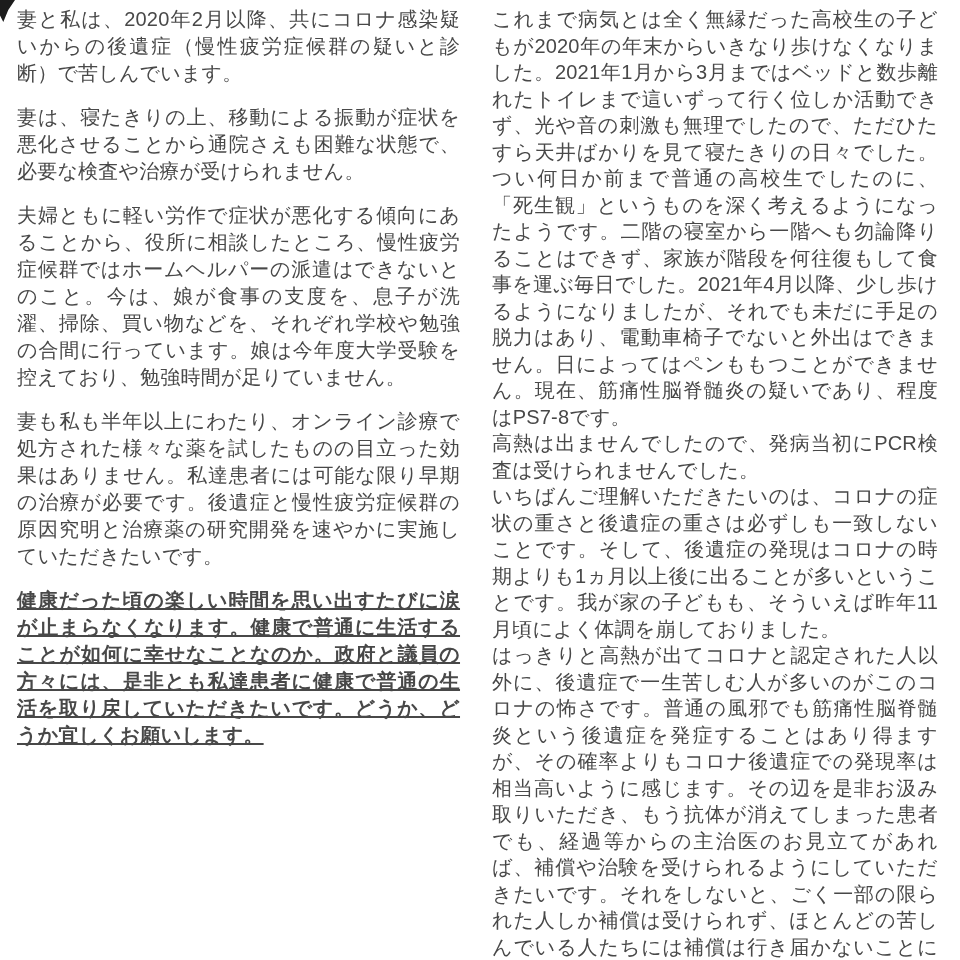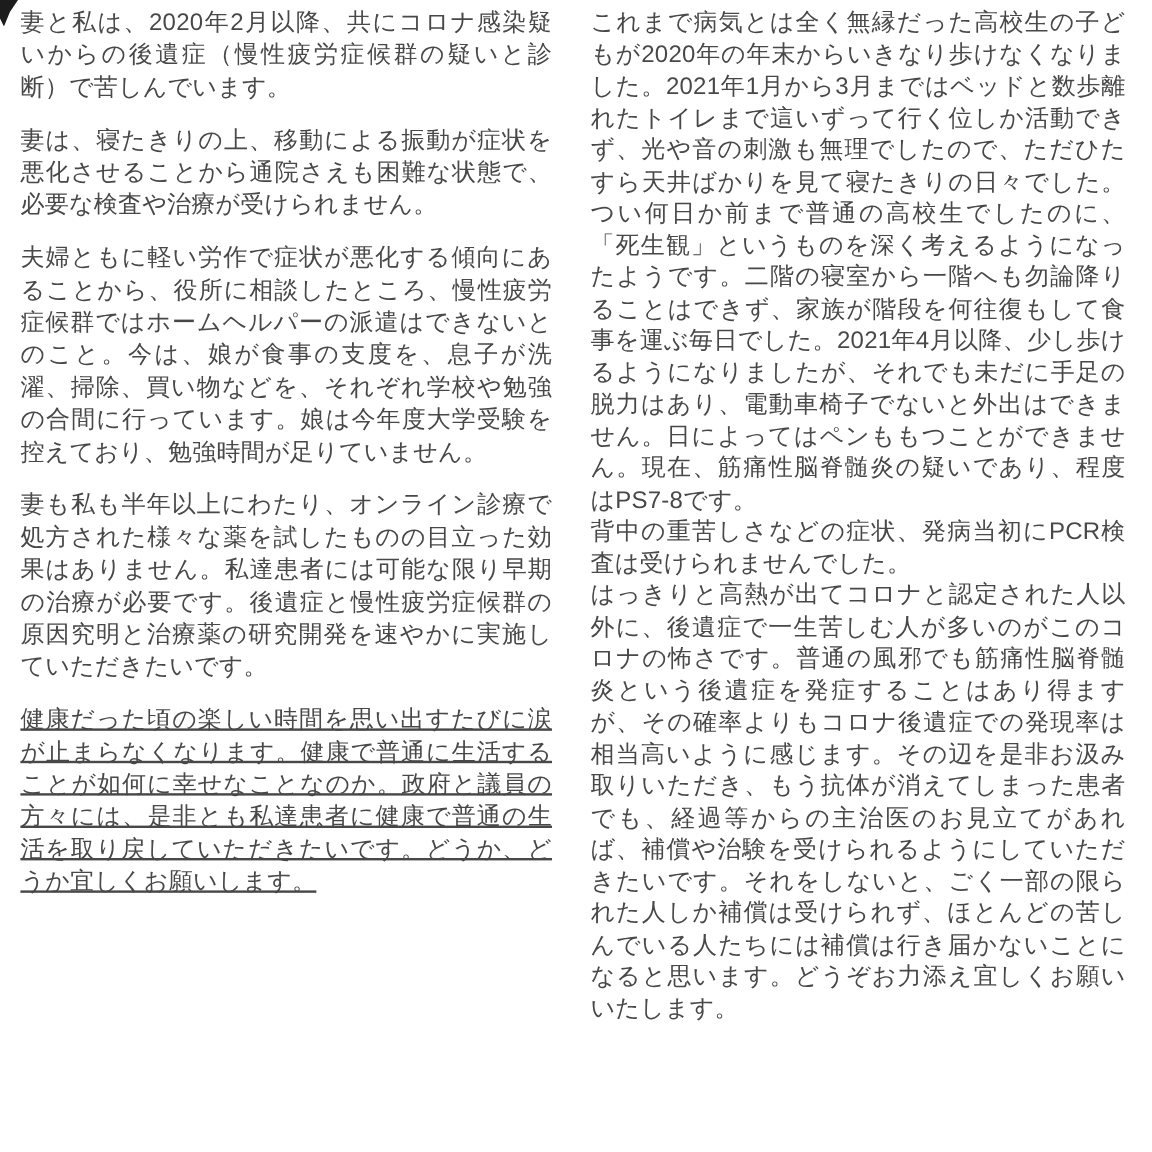--- a/index.html
+++ b/index.html
@@ -44,20 +44,21 @@
   }
   .col-left p {
     margin-bottom: 17px;
   }
   .col-left p:nth-child(5) {
     margin-bottom: 6px;
     text-decoration: underline;
   }
   .col-left p:last-child {
     margin-bottom: 0;
+    font-weight: bold;
   }
   .col-right {
     width: 450px;
     font-size: 20px;
     line-height: 26.5px;
   }
 </style>
 </head>
 <body>
 
@@ -66,17 +67,18 @@
   <div class="columns">
     <div class="col col-left">
       <p>妻と私は、2020年2月以降、共にコロナ感染疑いからの後遺症（慢性疲労症候群の疑いと診断）で苦しんでいます。</p>
       <p>妻は、寝たきりの上、移動による振動が症状を悪化させることから通院さえも困難な状態で、必要な検査や治療が受けられません。</p>
       <p>夫婦ともに軽い労作で症状が悪化する傾向にあることから、役所に相談したところ、慢性疲労症候群ではホームヘルパーの派遣はできないとのこと。今は、娘が食事の支度を、息子が洗濯、掃除、買い物などを、それぞれ学校や勉強の合間に行っています。娘は今年度大学受験を控えており、勉強時間が足りていません。</p>
       <p>妻も私も半年以上にわたり、オンライン診療で処方された様々な薬を試したものの目立った効果はありません。私達患者には可能な限り早期の治療が必要です。後遺症と慢性疲労症候群の原因究明と治療薬の研究開発を速やかに実施していただきたいです。</p>
       <p>健康だった頃の楽しい時間を思い出すたびに涙が止まらなくなります。健康で普通に生活することが如何に幸せなことなのか。政府と議員の方々には、是非とも私達患者に健康で普通の生活を取り戻していただきたいです。どうか、どうか宜しくお願いします。</p>
     </div>
     <div class="col col-right">
       <p>これまで病気とは全く無縁だった高校生の子どもが2020年の年末からいきなり歩けなくなりました。2021年1月から3月まではベッドと数歩離れたトイレまで這いずって行く位しか活動できず、光や音の刺激も無理でしたので、ただひたすら天井ばかりを見て寝たきりの日々でした。つい何日か前まで普通の高校生でしたのに、「死生観」というものを深く考えるようになったようです。二階の寝室から一階へも勿論降りることはできず、家族が階段を何往復もして食事を運ぶ毎日でした。2021年4月以降、少し歩けるようになりましたが、それでも未だに手足の脱力はあり、電動車椅子でないと外出はできません。日によってはペンももつことができません。現在、筋痛性脳脊髄炎の疑いであり、程度はPS7-8です。</p>
-      <p>背中の重苦しさなどの症状、発病当初にPCR検査は受けられませんでした。</p>
+      <p>高熱は出ませんでしたので、発病当初にPCR検査は受けられませんでした。</p>
+      <p>いちばんご理解いただきたいのは、コロナの症状の重さと後遺症の重さは必ずしも一致しないことです。そして、後遺症の発現はコロナの時期よりも1ヵ月以上後に出ることが多いということです。我が家の子どもも、そういえば昨年11月頃によく体調を崩しておりました。</p>
       <p>はっきりと高熱が出てコロナと認定された人以外に、後遺症で一生苦しむ人が多いのがこのコロナの怖さです。普通の風邪でも筋痛性脳脊髄炎という後遺症を発症することはあり得ますが、その確率よりもコロナ後遺症での発現率は相当高いように感じます。その辺を是非お汲み取りいただき、もう抗体が消えてしまった患者でも、経過等からの主治医のお見立てがあれば、補償や治験を受けられるようにしていただきたいです。それをしないと、ごく一部の限られた人しか補償は受けられず、ほとんどの苦しんでいる人たちには補償は行き届かないことになると思います。どうぞお力添え宜しくお願いいたします。</p>
     </div>
   </div>
 </div>
 
 </body></html>

